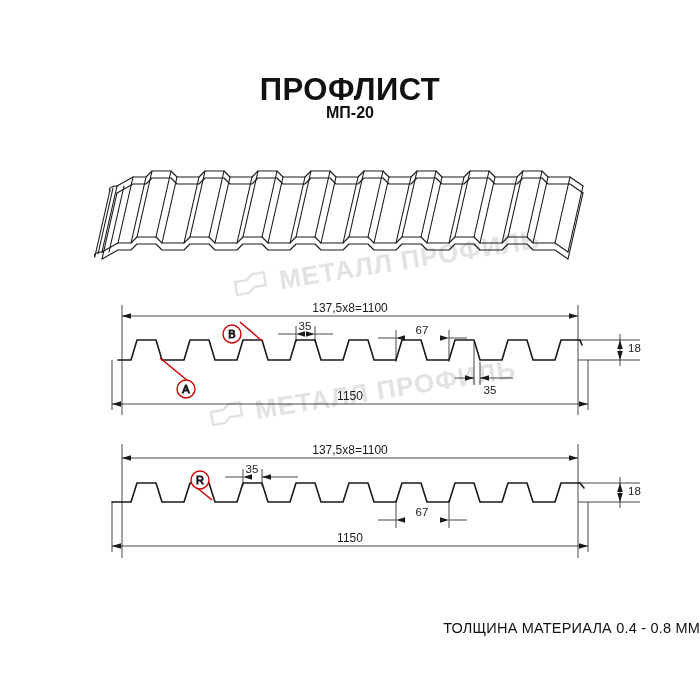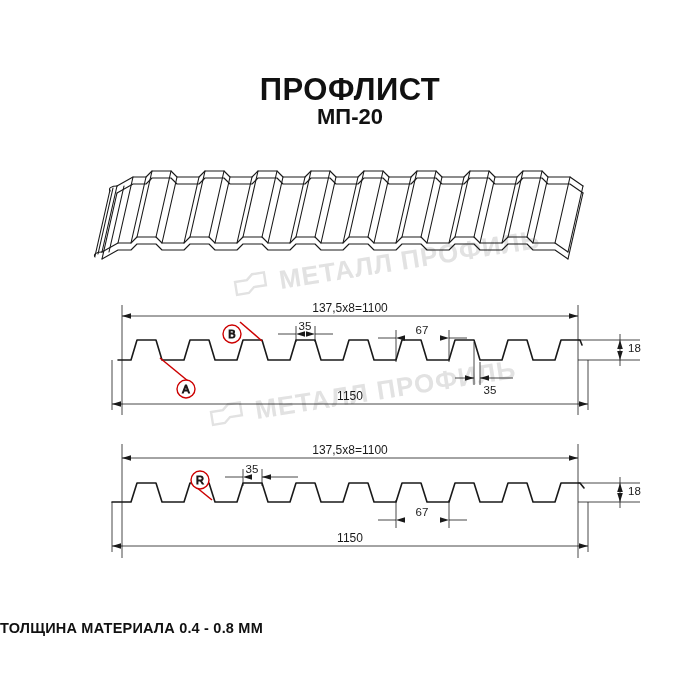--- a/index.html
+++ b/index.html
@@ -30,32 +30,32 @@
     letter-spacing: 0.5px;
     color: #111;
     margin-top: 14px;
   }
   .subtitle {
     position: absolute;
     top: 104px;
     left: 0;
     right: 0;
     text-align: center;
-    font-size: 22px;
+    font-size: 16px;
     font-weight: bold;
     color: #111;
   }
   .footer {
     position: absolute;
     top: 620px;
     left: 0;
     right: 0;
-    text-align: left;
+    text-align: right;
     font-size: 14.5px;
-    font-weight: bold;
+    font-weight: normal;
     letter-spacing: 0.2px;
     color: #111;
   }
   .drawing {
     position: absolute;
     top: 0;
     left: 0;
   }
   .wm {
     position: absolute;

